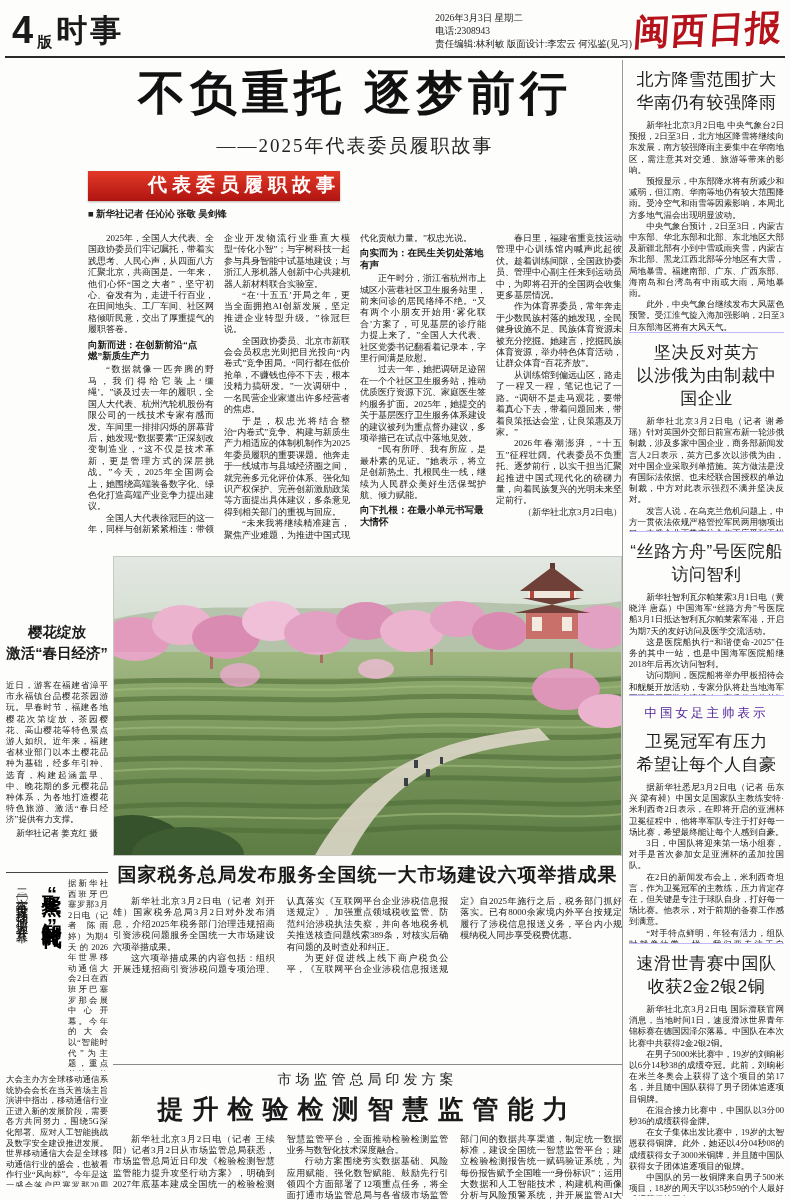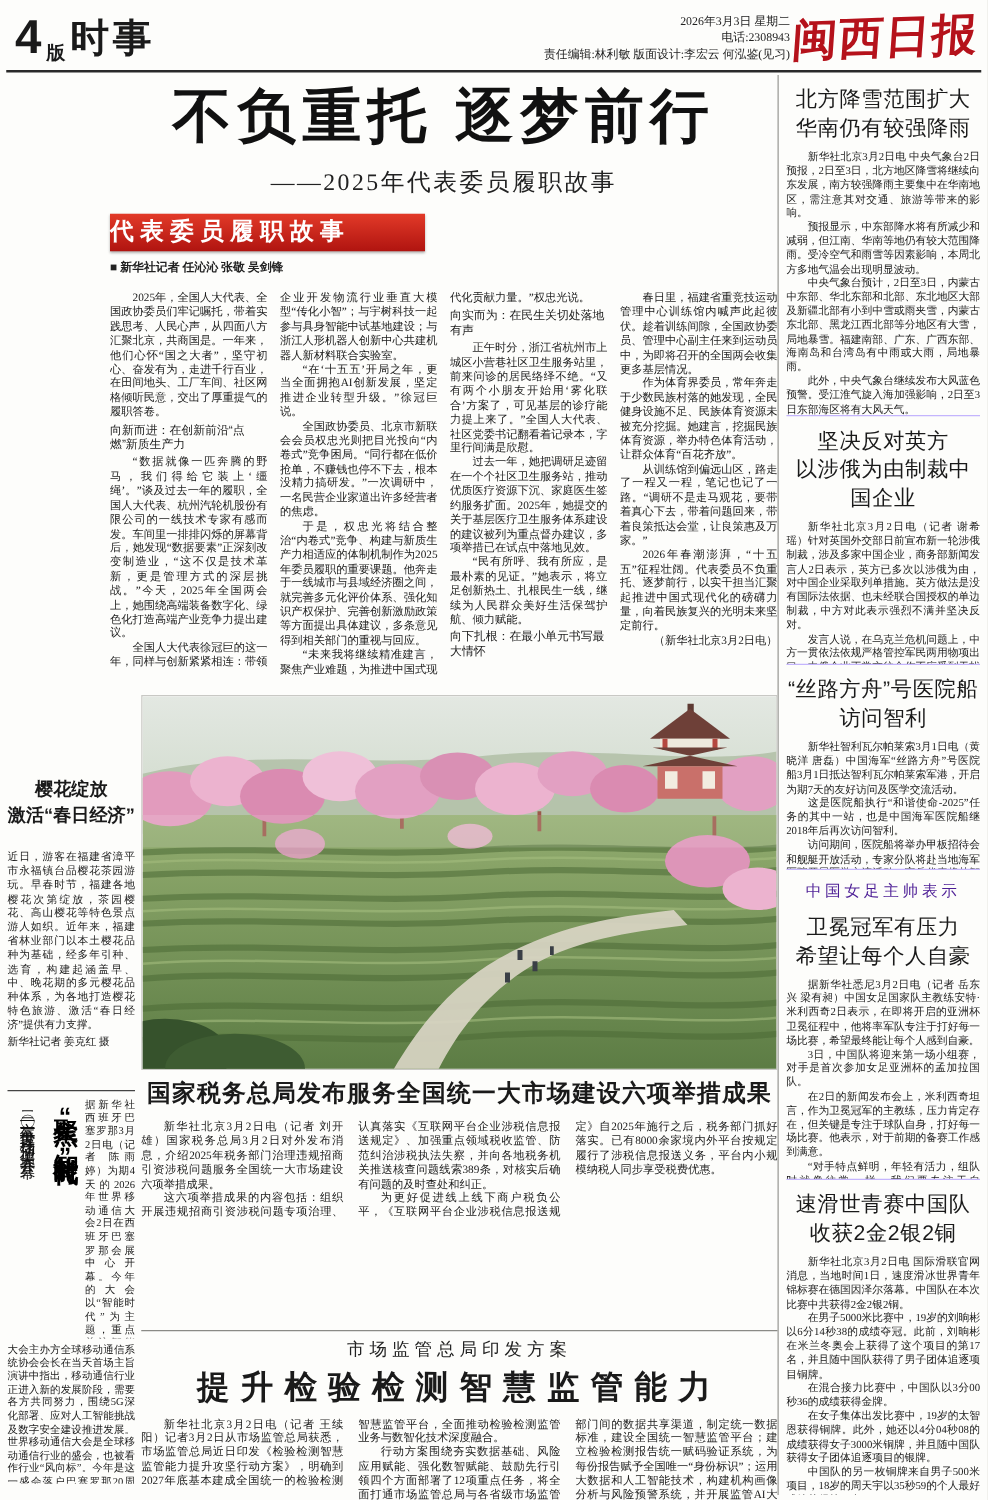--- a/index.html
+++ b/index.html
@@ -5,49 +5,49 @@
   html,body{margin:0;padding:0;background:#e8e8e4;}
   #page{position:relative;width:790px;height:1200px;background:#fdfdfb;margin:0 auto;overflow:hidden;
         font-family:"Liberation Serif","DejaVu Serif",serif;color:#1a1a1a;}
   
   #header{position:absolute;left:8px;top:6px;right:8px;height:48px;}
   #header-rule{position:absolute;left:5px;right:5px;top:56px;height:2px;background:#2a2a2a;}
   .pageno{font-family:"Liberation Sans",sans-serif;font-weight:bold;font-size:38px;line-height:44px;}
   .pageno-unit{font-size:15px;font-weight:bold;}
   .section-title{font-family:"Liberation Sans",sans-serif;font-weight:bold;font-size:31px;letter-spacing:3px;}
   #header-left{position:absolute;left:4px;top:2px;display:flex;align-items:flex-end;gap:4px;}
-  #header-right{position:absolute;right:150px;top:6px;text-align:right;font-size:9.5px;line-height:13px;color:#222;}
+  #header-right{position:absolute;right:150px;top:6px;font-size:9.5px;line-height:13px;color:#222;}
   #masthead{position:absolute;right:0;top:0;font-family:"Liberation Serif",serif;font-weight:bold;
             font-size:36px;color:#b5121b;transform:skewX(-6deg) rotate(-2deg);letter-spacing:1px;}
   
   #v-divider{position:absolute;left:622px;top:60px;width:1px;height:1136px;background:#9a9a96;}
   
   #lead{position:absolute;left:88px;top:62px;width:534px;}
   #lead-headline{text-align:center;font-family:"Liberation Sans",sans-serif;font-weight:bold;
                  font-size:47px;letter-spacing:5px;color:#111;}
   #lead-dek{text-align:center;font-size:19px;letter-spacing:2px;margin-top:8px;color:#222;}
   #lead-bannerrow{margin-top:12px;height:58px;}
   #lead-banner{width:252px;height:30px;background:linear-gradient(#e23a28,#b01410);color:#fff;
                font-family:Liberation Mono, monospace;font-weight:bold;font-size:19px;letter-spacing:5px;
-               text-align:left;line-height:30px;box-shadow:0 1px 2px rgba(0,0,0,.3);}
+               text-align:right;line-height:30px;box-shadow:0 1px 2px rgba(0,0,0,.3);}
   #lead-byline{font-size:9.5px;font-weight:bold;margin-top:7px;color:#222;}
   #lead-body{margin-top:4px;height:352px;overflow:hidden;column-count:4;column-gap:10px;
              font-size:9px;line-height:11.4px;text-align:justify;}
   #lead-body p{margin:0;text-indent:2em;}
-  #lead-body p.sub{font-family:"Liberation Sans",sans-serif;font-weight:normal;text-indent:0;
+  #lead-body p.sub{font-family:"Liberation Sans",sans-serif;font-weight:bold;text-indent:0;
                    text-align:left;font-size:9.5px;margin:3px 0;}
   #lead-body p.dateline{text-align:right;text-indent:0;}
   
   #photo{position:absolute;left:113px;top:556px;width:509px;height:300px;overflow:hidden;border:1px solid #c8c8c4;box-sizing:border-box;}
   
   #caption{position:absolute;left:6px;top:560px;width:102px;height:306px;}
   #caption-head{font-family:"Liberation Sans",sans-serif;font-weight:bold;font-size:14.5px;
                 text-align:center;line-height:21px;margin-top:62px;}
   #caption-text{font-size:8.6px;line-height:11.2px;text-align:justify;margin-top:16px;}
-  #caption-text .cap-credit{display:block;text-align:left;margin-top:2px;}
+  #caption-text .cap-credit{display:block;text-align:center;margin-top:2px;}
   
   #mwc{position:absolute;left:6px;top:872px;width:102px;height:322px;border-top:1.5px solid #444;padding-top:6px;box-sizing:border-box;}
   #mwc-row{display:flex;height:192px;overflow:hidden;}
   .v-text{writing-mode:vertical-rl;text-orientation:upright;}
   #mwc-side-title{font-size:12.5px;letter-spacing:3px;width:24px;color:#111;}
   #mwc-main-title{font-family:"Liberation Sans",sans-serif;font-weight:bold;font-size:20px;
                   letter-spacing:2px;width:34px;margin:0 2px;color:#000;}
   #mwc-body-top{flex:1;font-size:8.4px;line-height:10.6px;text-align:justify;overflow:hidden;}
   #mwc-body-bottom{margin-top:4px;height:112px;overflow:hidden;font-size:8.4px;line-height:10.6px;text-align:justify;}
   

